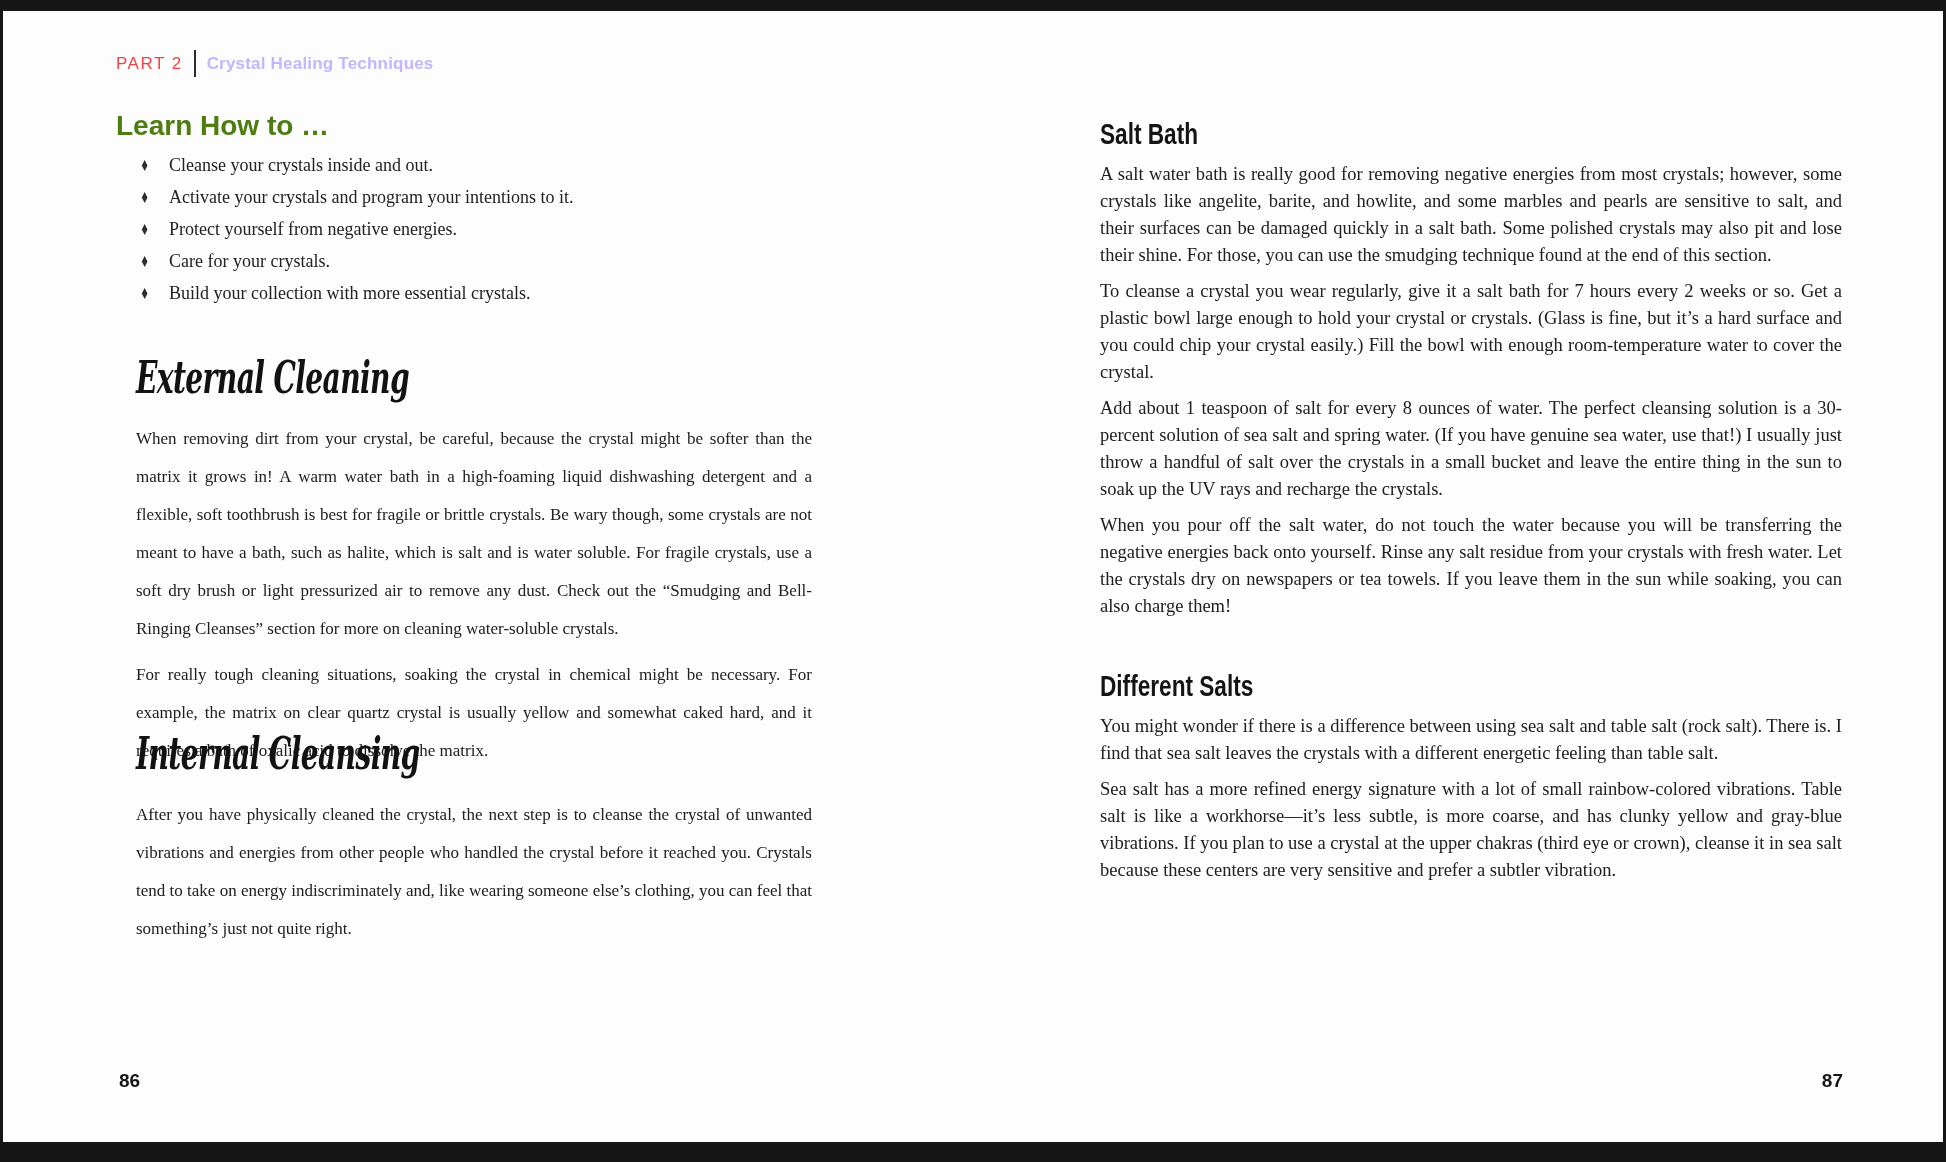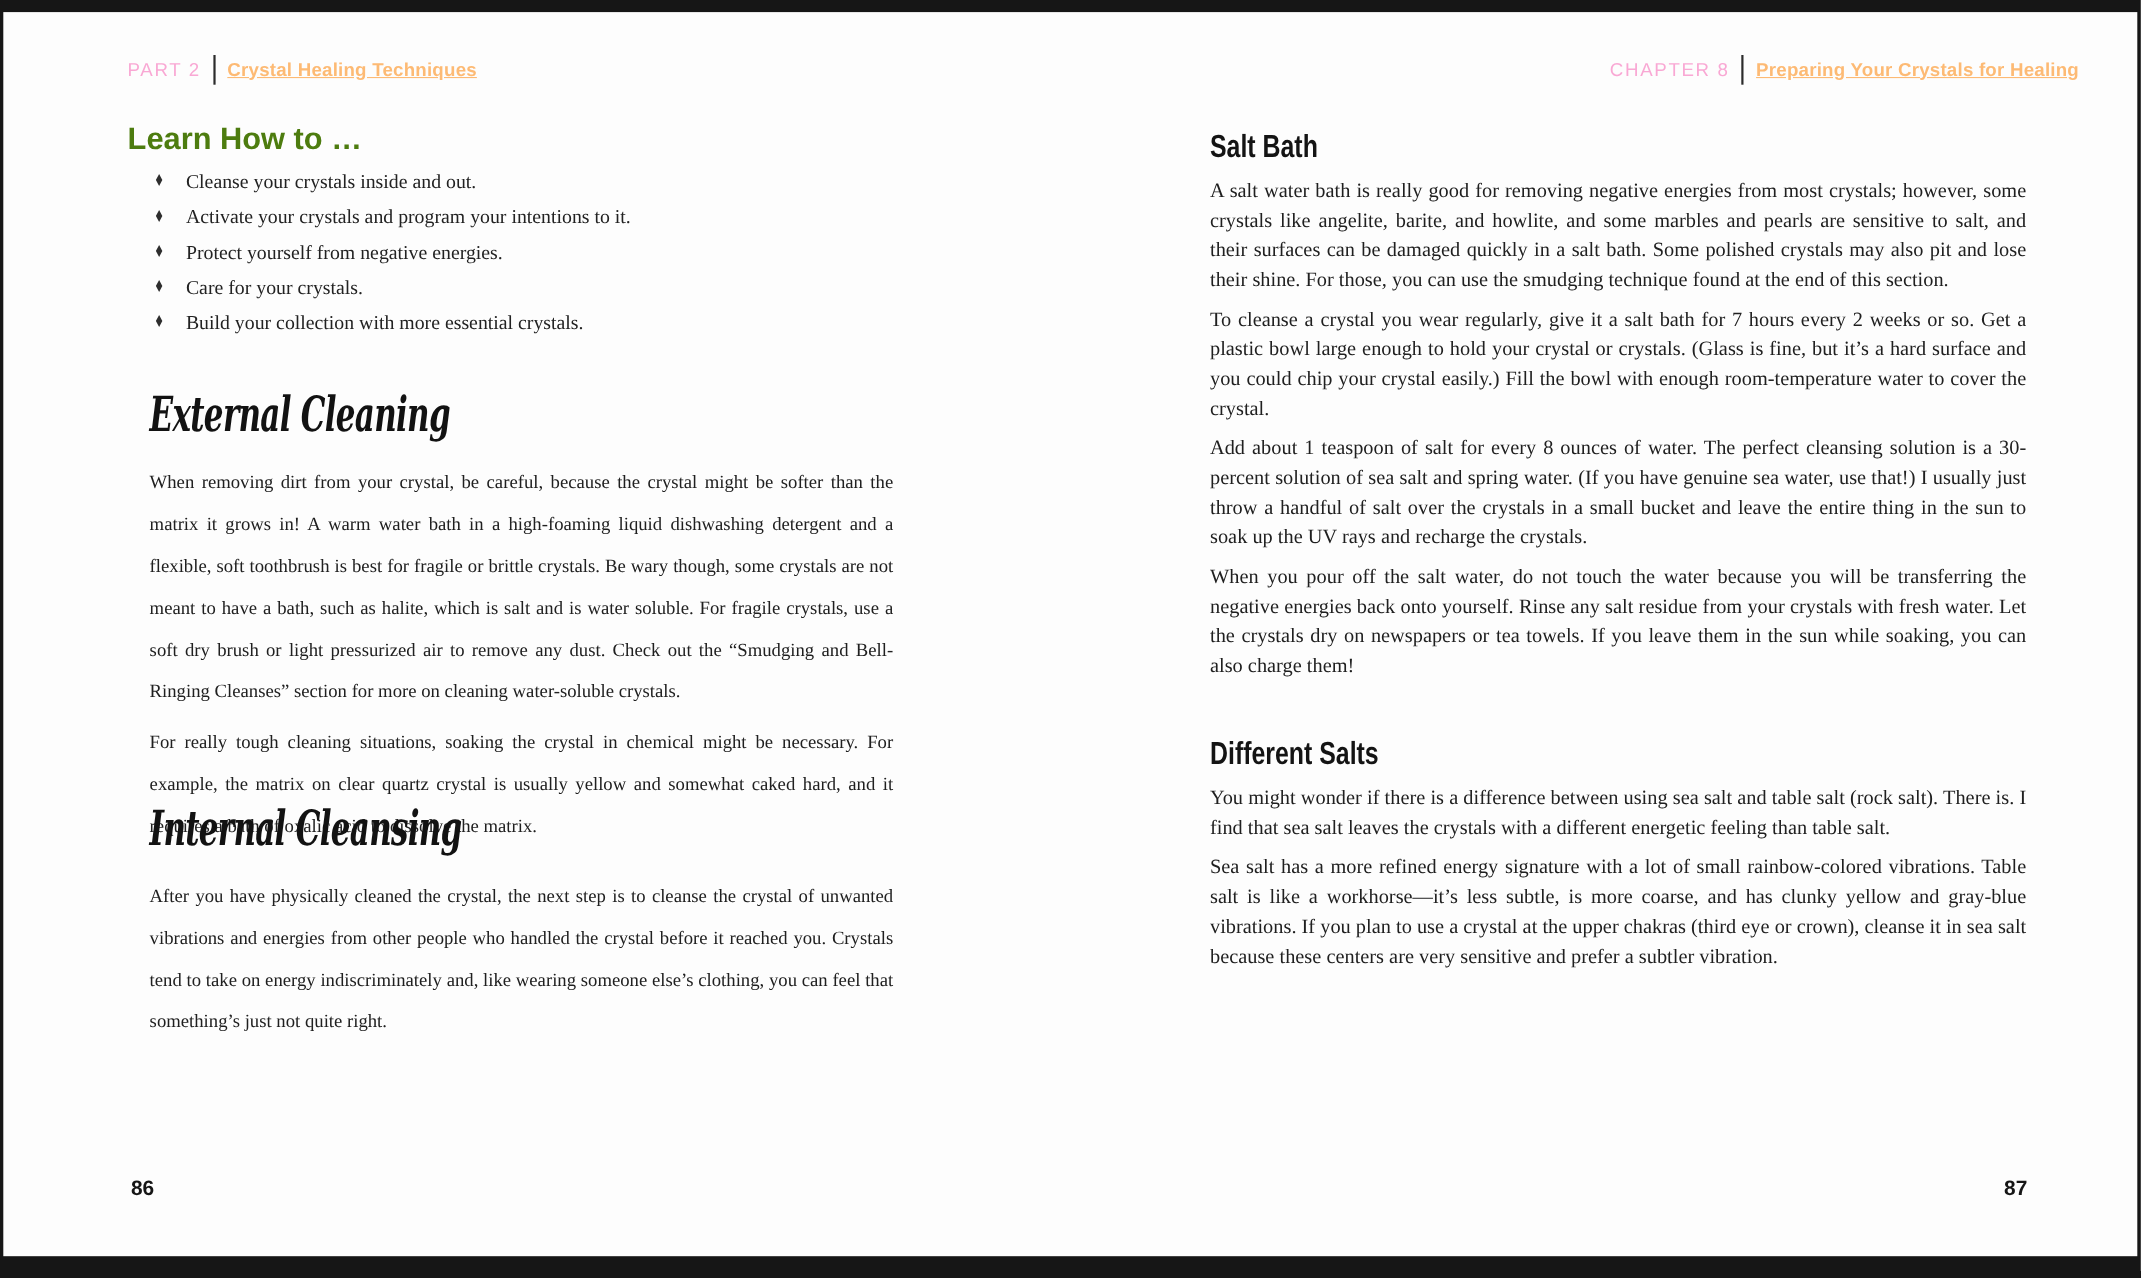--- a/index.html
+++ b/index.html
@@ -16,23 +16,23 @@
   }
   
   .hdr{
     position:absolute;top:50px;
     display:flex;align-items:center;gap:11px;
     font-family:"Liberation Sans",sans-serif;font-size:17px;color:#1c1c1c;
     white-space:nowrap;
   }
   .hdr-left{left:116px;}
   .hdr-right{right:56px;}
-  .hdr-label{letter-spacing:1.5px;font-weight:400;color:#f9a8d4;}
+  .hdr-label{letter-spacing:1.5px;font-weight:400;color:#ef4444;}
   .hdr-rule{width:2px;height:27px;background:#2c2c2c;}
-  .hdr-title{font-weight:bold;letter-spacing:.2px;color:#fdba74;text-decoration:underline;}
+  .hdr-title{font-weight:bold;letter-spacing:.2px;color:#c4b5fd;}
   
   .learn-how{position:absolute;left:116px;top:110px;width:620px;}
   .lh-heading{
     margin:0 0 13px 0;
     font-family:"Liberation Sans",sans-serif;
     font-weight:600;font-size:28px;color:#4d7c0f;
   }
   .bullet-row{display:flex;align-items:flex-start;margin:0 0 11px 24px;line-height:21px;}
   .bullet{
     flex:0 0 auto;width:18px;
@@ -76,25 +76,20 @@
 
 <div class="canvas">
   <div class="paper"></div>
 
   <header class="hdr hdr-left">
     <span class="hdr-label">PART 2</span>
     <span class="hdr-rule"></span>
     <span class="hdr-title">Crystal Healing Techniques</span>
   </header>
 
-  <header class="hdr hdr-right">
-    <span class="hdr-label">CHAPTER 8</span>
-    <span class="hdr-rule"></span>
-    <span class="hdr-title">Preparing Your Crystals for Healing</span>
-  </header>
 
   <section class="learn-how">
     <h2 class="lh-heading">Learn How to …</h2>
     <div class="bullet-row">
       <span class="bullet">♦</span>
       <span class="bullet-text">Cleanse your crystals inside and out.</span>
     </div>
     <div class="bullet-row">
       <span class="bullet">♦</span>
       <span class="bullet-text">Activate your crystals and program your intentions to it.</span>

